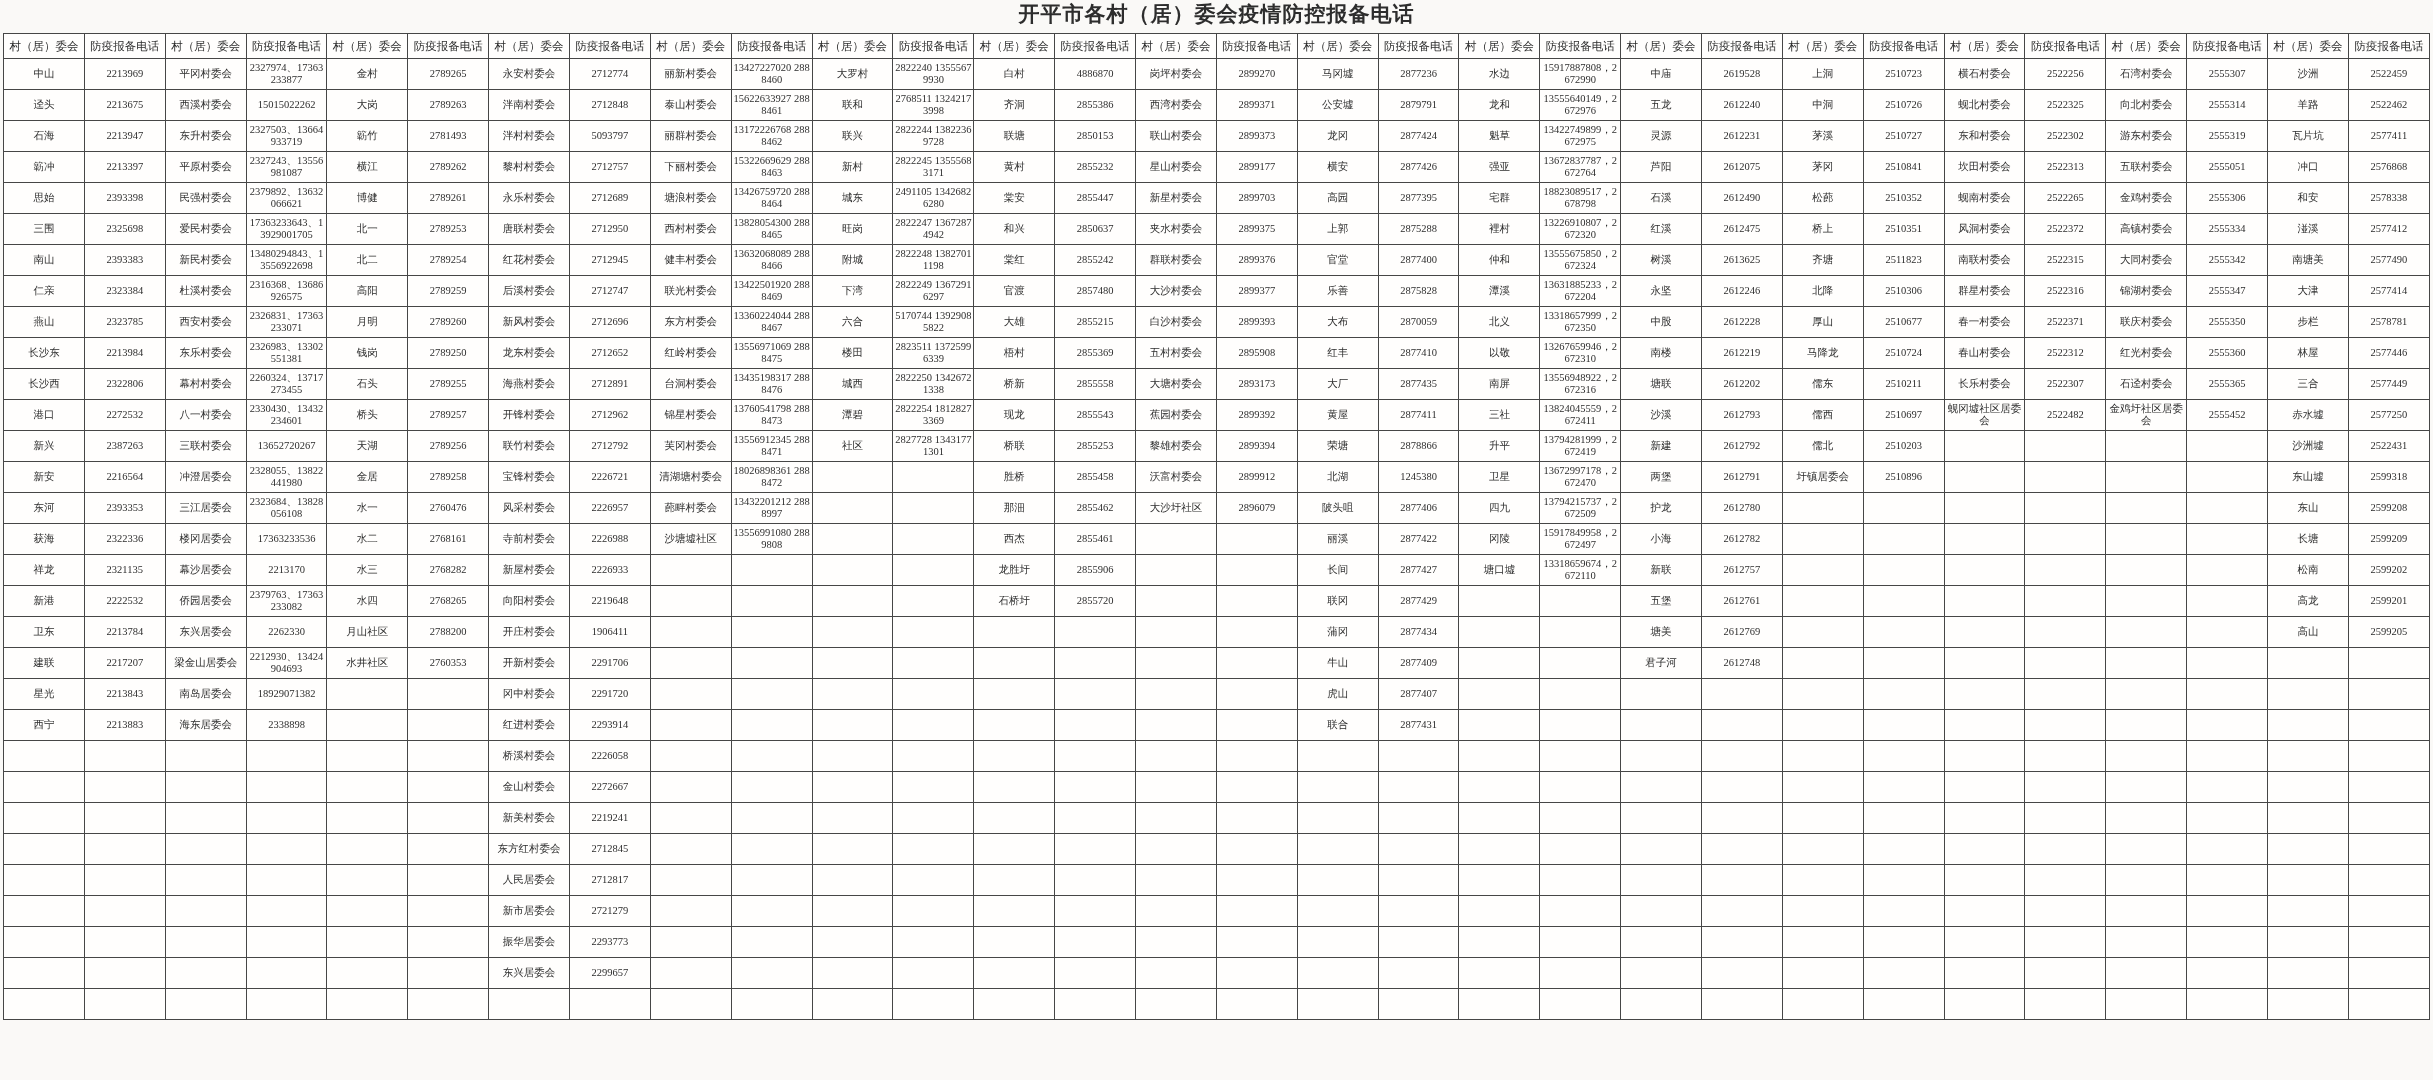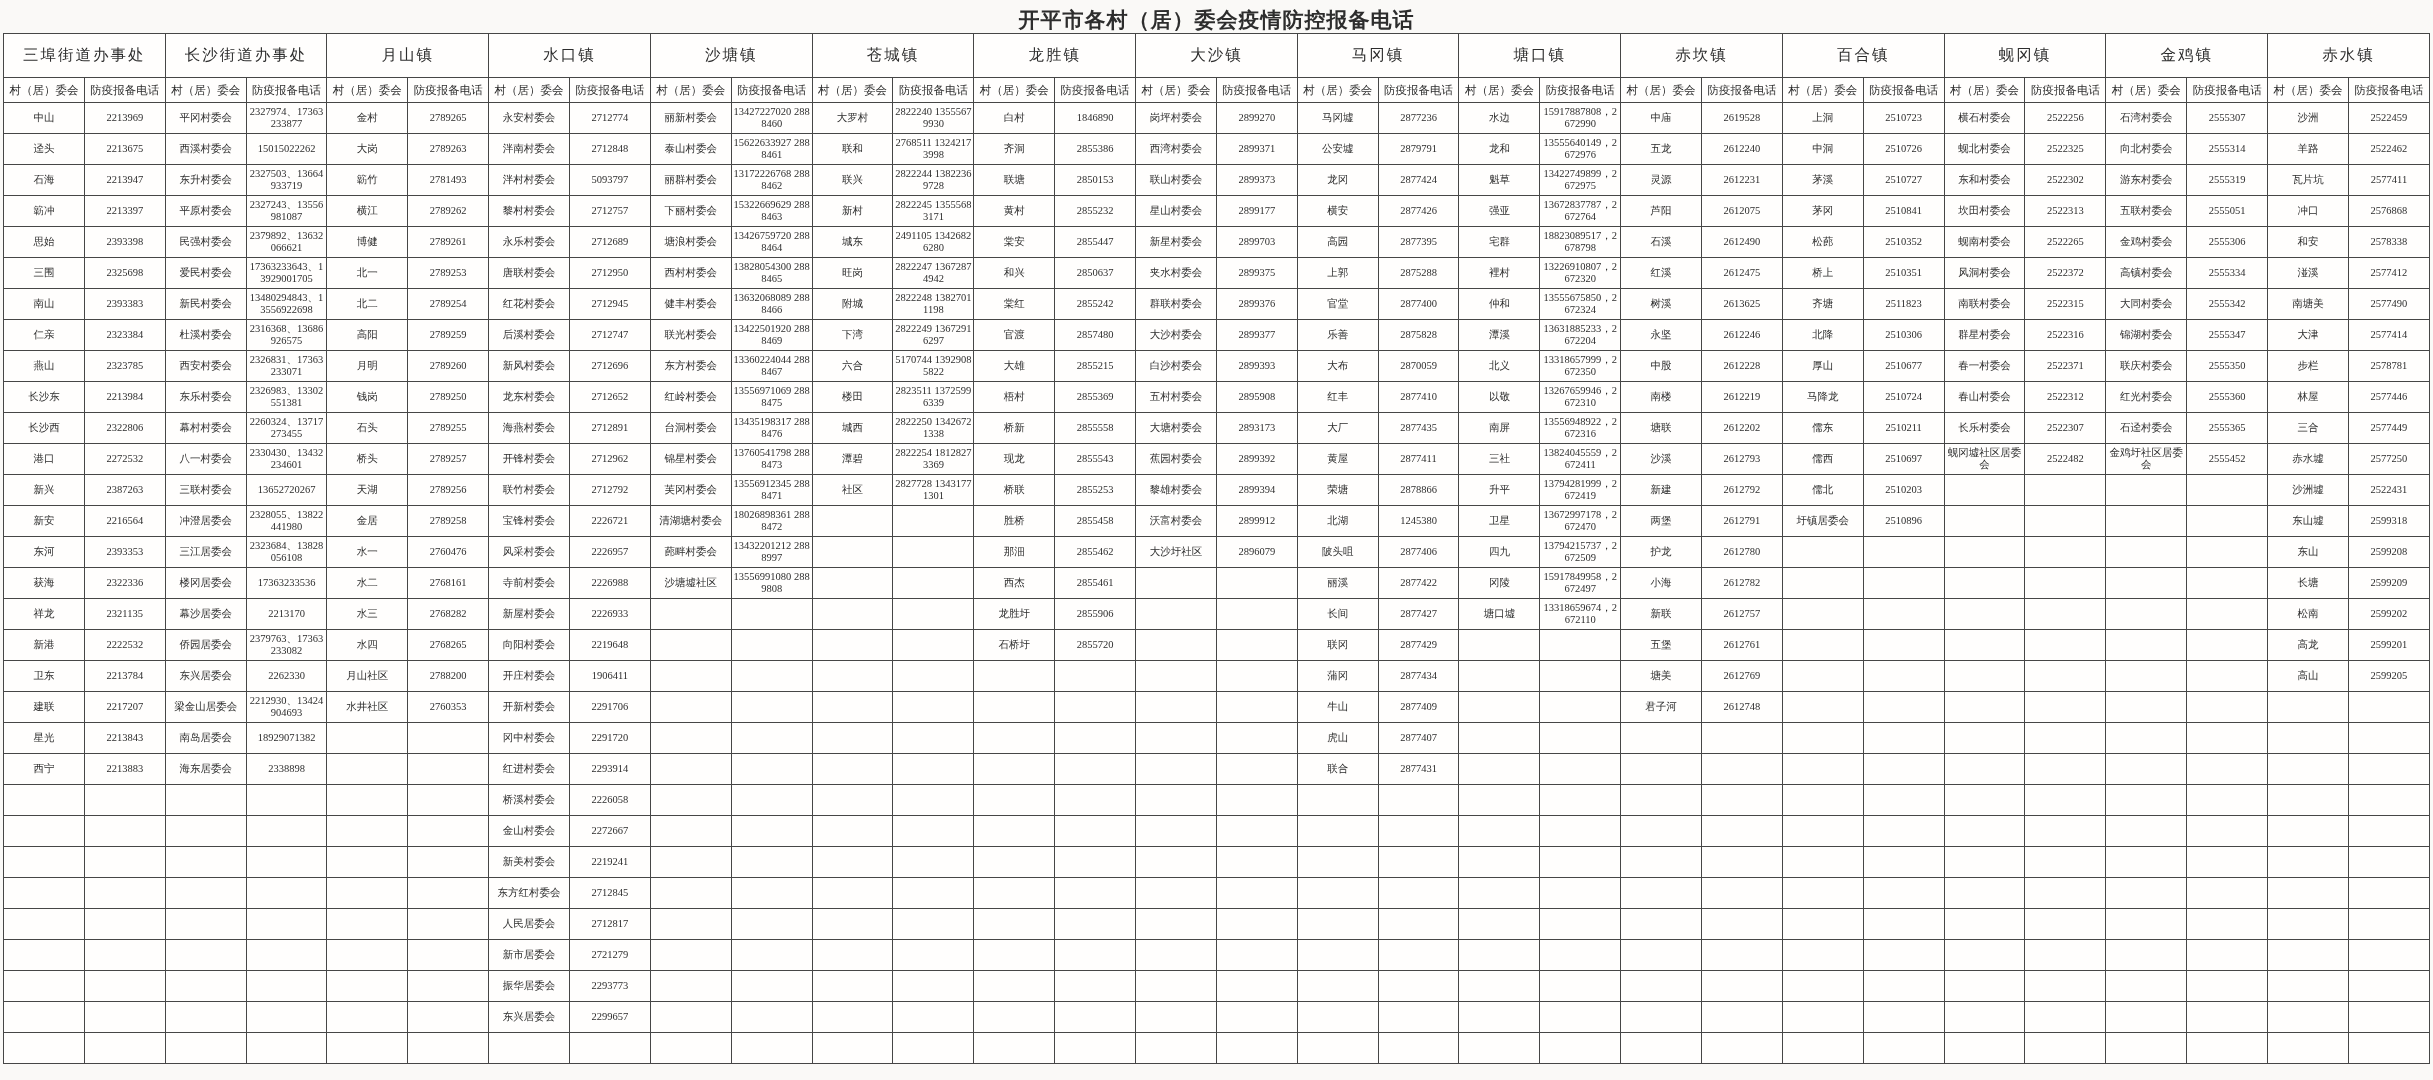--- a/index.html
+++ b/index.html
@@ -9,21 +9,21 @@
     background: #faf9f7;
     font-family: "Liberation Serif", serif;
     color: #2d2d2d;
     overflow: hidden;
   }
   .title {
     text-align: center;
     font-size: 21px;
     font-weight: bold;
     letter-spacing: 1px;
-    padding: 6px 0 4px 0;
+    padding: 0 0 4px 0;
     height: 33px;
   }
   table.directory {
     border-collapse: collapse;
     table-layout: fixed;
     width: 2427px;
     margin: 0 3px;
     background: #fffefd;
   }
   th, td {
@@ -57,37 +57,20 @@
   }
   td.village-cell { overflow-wrap: anywhere; }
 </style>
 </head>
 <body>
 
 <div class="title">开平市各村（居）委会疫情防控报备电话</div>
 
 <table class="directory" id="dir-table">
   <thead>
-      <tr class="town-row">
-        <th colspan="2">三埠街道办事处</th>
-        <th colspan="2">长沙街道办事处</th>
-        <th colspan="2">月山镇</th>
-        <th colspan="2">水口镇</th>
-        <th colspan="2">沙塘镇</th>
-        <th colspan="2">苍城镇</th>
-        <th colspan="2">龙胜镇</th>
-        <th colspan="2">大沙镇</th>
-        <th colspan="2">马冈镇</th>
-        <th colspan="2">塘口镇</th>
-        <th colspan="2">赤坎镇</th>
-        <th colspan="2">百合镇</th>
-        <th colspan="2">蚬冈镇</th>
-        <th colspan="2">金鸡镇</th>
-        <th colspan="2">赤水镇</th>
-      </tr>
       <tr class="cols-row">
         <th>村（居）委会</th>
         <th>防疫报备电话</th>
         <th>村（居）委会</th>
         <th>防疫报备电话</th>
         <th>村（居）委会</th>
         <th>防疫报备电话</th>
         <th>村（居）委会</th>
         <th>防疫报备电话</th>
         <th>村（居）委会</th>
@@ -122,21 +105,21 @@
         <td class="phone-cell">2327974、17363233877</td>
         <td class="village-cell">金村</td>
         <td class="phone-cell">2789265</td>
         <td class="village-cell">永安村委会</td>
         <td class="phone-cell">2712774</td>
         <td class="village-cell">丽新村委会</td>
         <td class="phone-cell">13427227020 2888460</td>
         <td class="village-cell">大罗村</td>
         <td class="phone-cell">2822240 13555679930</td>
         <td class="village-cell">白村</td>
-        <td class="phone-cell">1846890</td>
+        <td class="phone-cell">4886870</td>
         <td class="village-cell">岗坪村委会</td>
         <td class="phone-cell">2899270</td>
         <td class="village-cell">马冈墟</td>
         <td class="phone-cell">2877236</td>
         <td class="village-cell">水边</td>
         <td class="phone-cell">15917887808，2672990</td>
         <td class="village-cell">中庙</td>
         <td class="phone-cell">2619528</td>
         <td class="village-cell">上洞</td>
         <td class="phone-cell">2510723</td>

